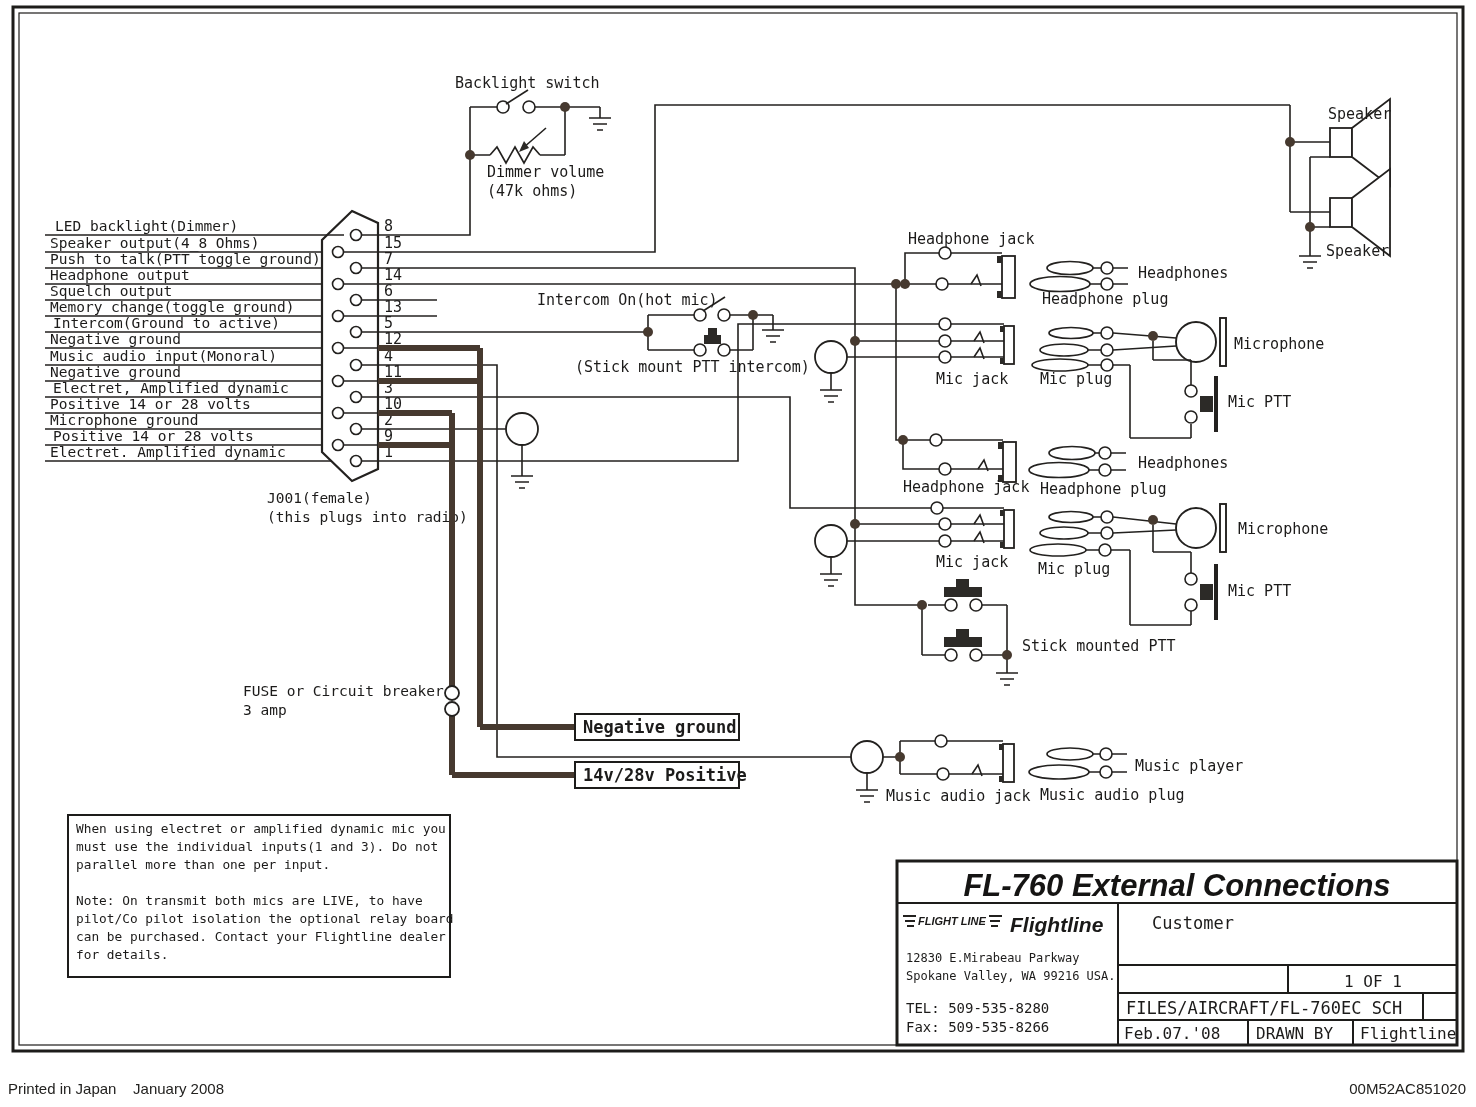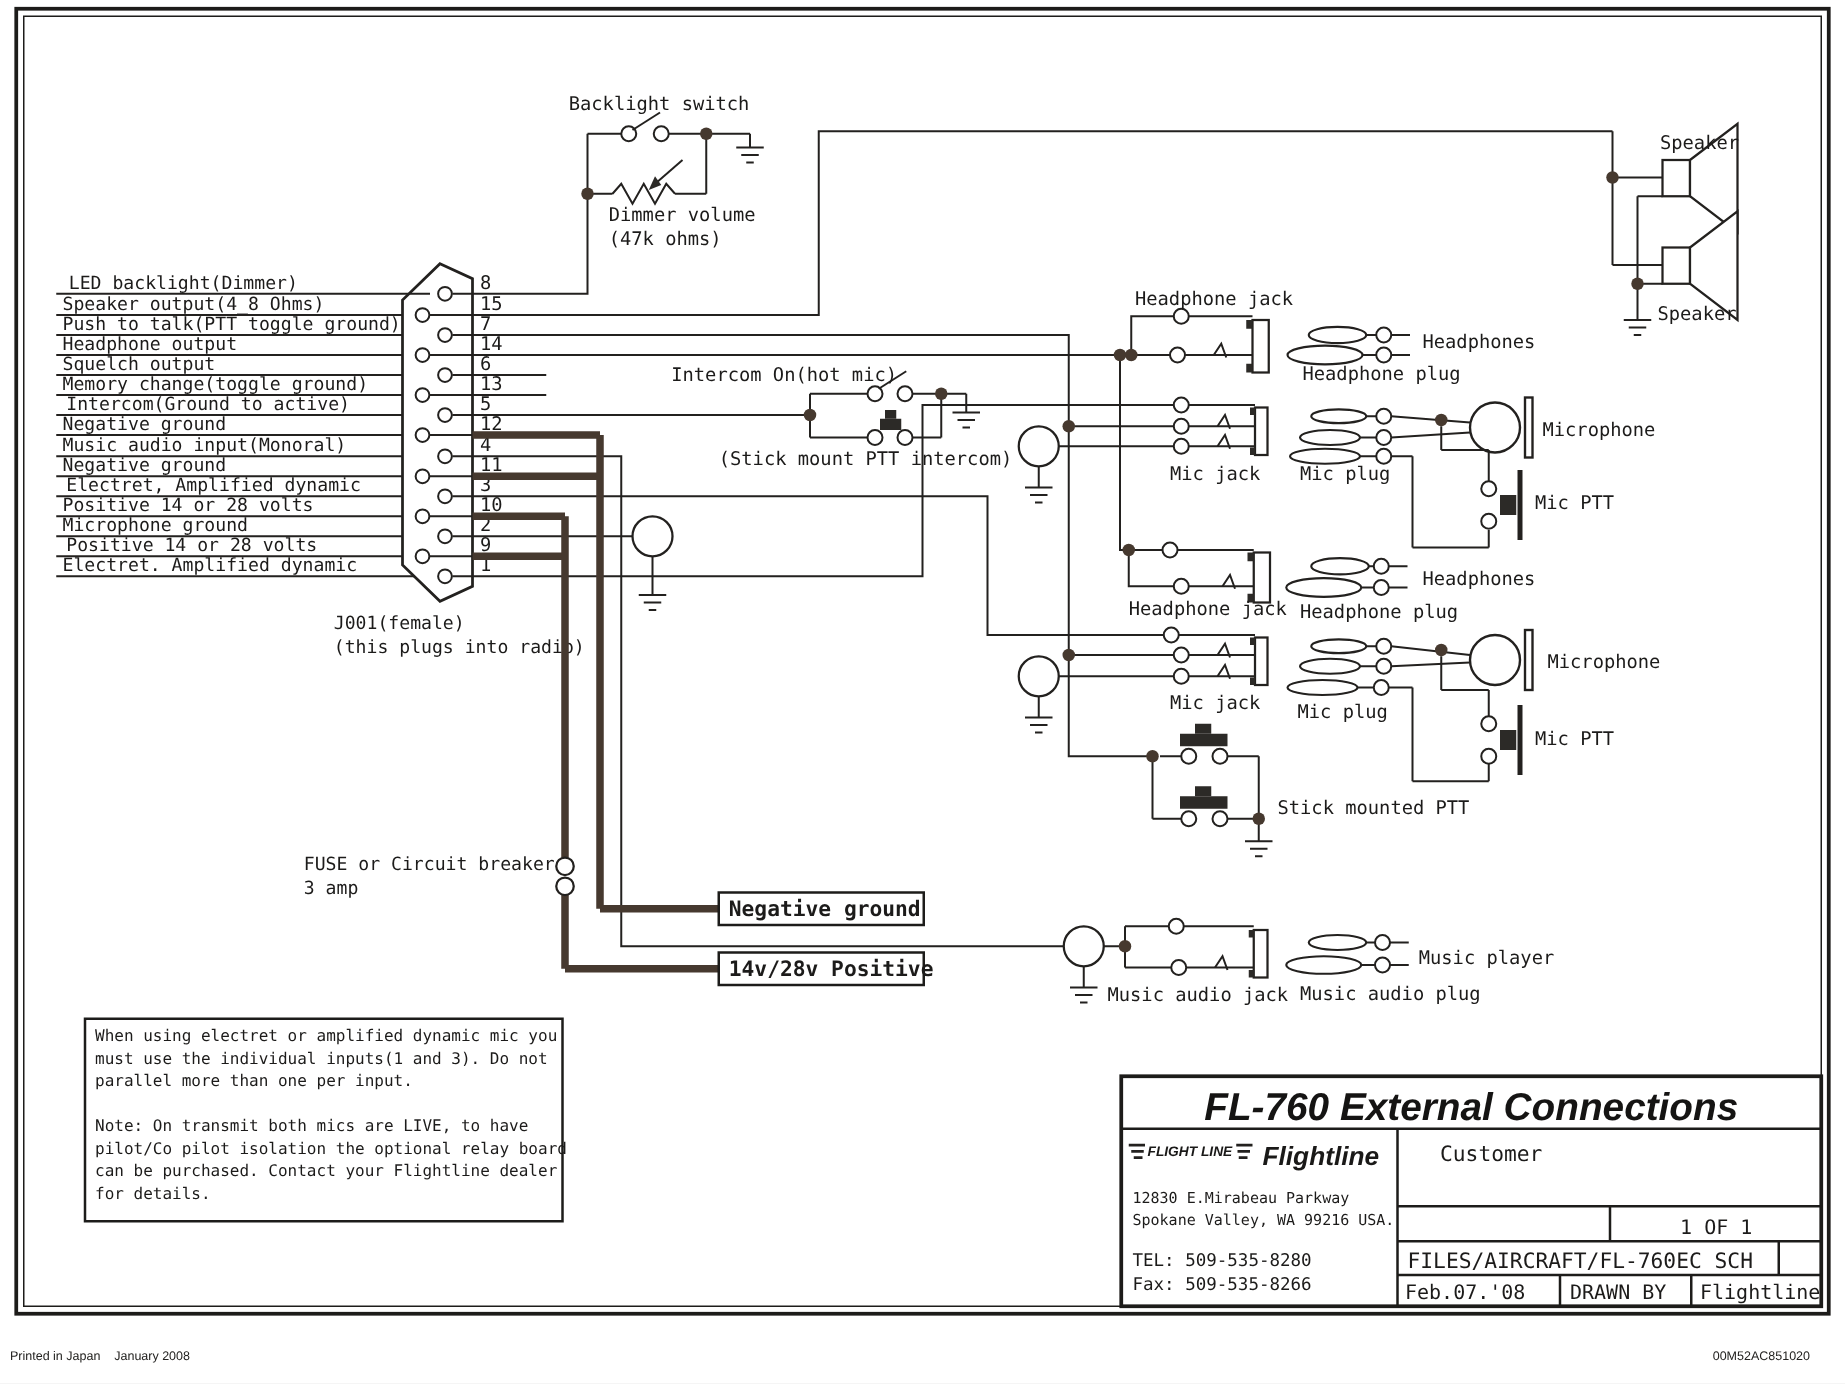--- a/index.html
+++ b/index.html
@@ -18,21 +18,21 @@
   .lbl13{font-family:"DejaVu Sans Mono",monospace;font-size:12.8px;fill:#1c1b1a;}
   .lblb{font-family:"DejaVu Sans Mono",monospace;font-size:17px;font-weight:bold;fill:#1c1b1a;}
   .tb16{font-family:"DejaVu Sans Mono",monospace;font-size:16px;fill:#1c1b1a;}
   .tb17{font-family:"DejaVu Sans Mono",monospace;font-size:17px;fill:#1c1b1a;}
   .tb12{font-family:"DejaVu Sans Mono",monospace;font-size:12px;fill:#1c1b1a;}
   .tb14{font-family:"DejaVu Sans Mono",monospace;font-size:14px;fill:#1c1b1a;}
   .ttl{font-family:"Liberation Sans",sans-serif;font-size:31px;font-weight:bold;font-style:italic;fill:#151413;}
   .logoBig{font-family:"Liberation Sans",sans-serif;font-size:21px;font-weight:bold;font-style:italic;fill:#1a1918;}
   .logoSm{font-family:"Liberation Sans",sans-serif;font-size:11px;font-weight:bold;font-style:italic;fill:#1a1918;}
   .foot{position:absolute;top:1080px;font-family:"Liberation Sans",sans-serif;
-        font-size:10px;color:#232220;white-space:pre;}
+        font-size:15px;color:#232220;white-space:pre;}
 </style>
 </head>
 <body>
 
 <div class="sheet">
 <svg width="1476" height="1107" viewBox="0 0 1476 1107">
 
   <g>
     <rect x="13" y="7" width="1450" height="1044" fill="none" stroke="#1d1c1a" stroke-width="3"></rect>
     <rect x="19" y="13" width="1438" height="1032" fill="none" stroke="#1d1c1a" stroke-width="1.2"></rect>
@@ -382,14 +382,14 @@
     <text class="tb14" x="906" y="1032">Fax: 509-535-8266</text>
     <text class="tb16" x="1373" y="987" text-anchor="middle">1 OF 1</text>
     <text class="tb17" x="1126" y="1014">FILES/AIRCRAFT/FL-760EC SCH</text>
     <text class="tb16" x="1124" y="1039">Feb.07.'08</text>
     <text class="tb16" x="1256" y="1039">DRAWN BY</text>
     <text class="tb16" x="1360" y="1039">Flightline</text>
   </g>
 </svg>
 
 <div class="foot" style="left:8px;">Printed in Japan    January 2008</div>
-<div class="foot" style="right:28px;">00M52AC851020</div>
+<div class="foot" style="right:10px;">00M52AC851020</div>
 </div>
 
 </body></html>

